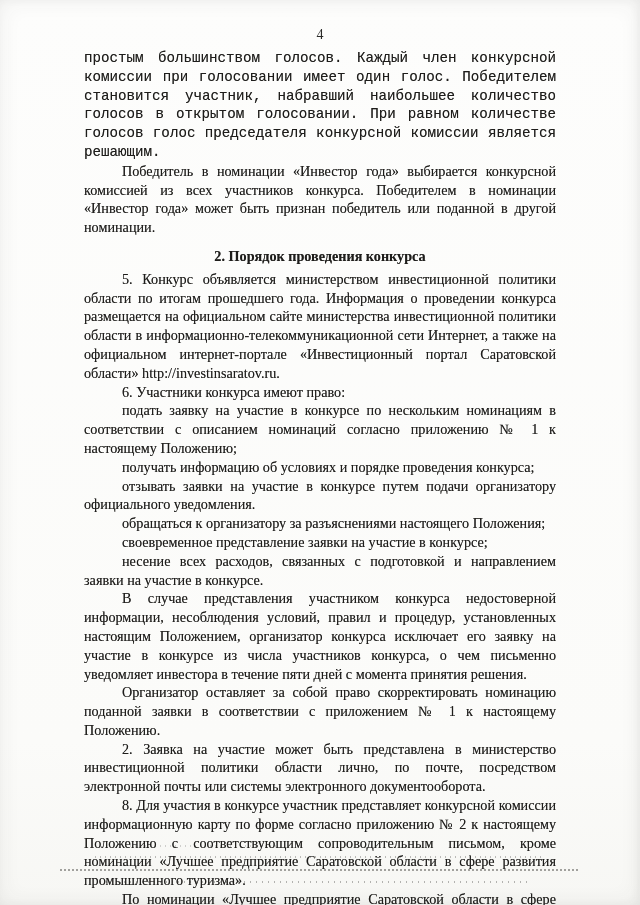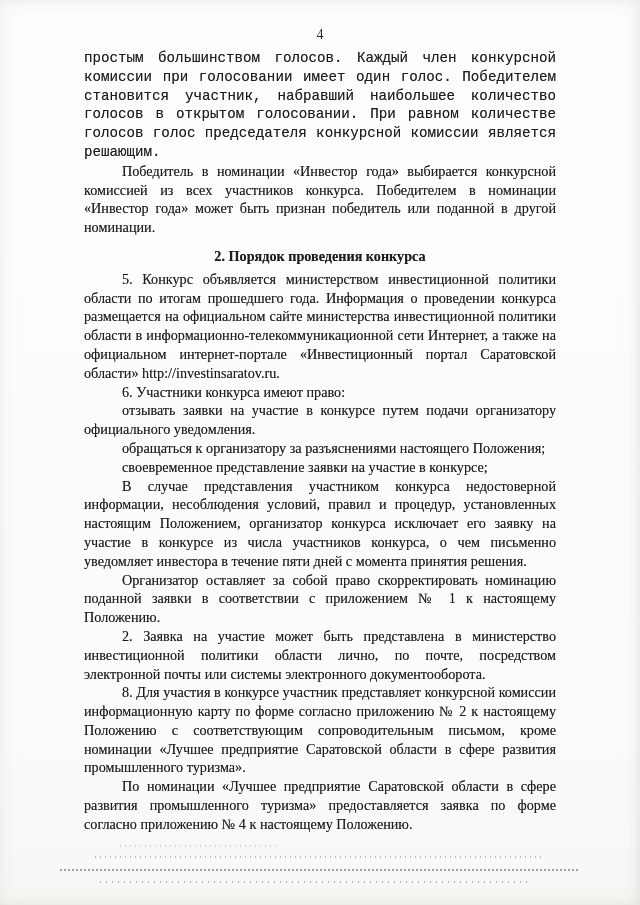--- a/index.html
+++ b/index.html
@@ -69,23 +69,26 @@
 <div class="page">
 
   <div class="page-number">4</div>
 
   <div class="text-block">
     <p class="continuation">простым большинством голосов. Каждый член конкурсной комиссии при голосовании имеет один голос. Победителем становится участник, набравший наибольшее количество голосов в открытом голосовании. При равном количестве голосов голос председателя конкурсной комиссии является решающим.</p>
     <p>Победитель в номинации «Инвестор года» выбирается конкурсной комиссией из всех участников конкурса. Победителем в номинации «Инвестор года» может быть признан победитель или поданной в другой номинации.</p>
     <p class="heading">2. Порядок проведения конкурса</p>
     <p>5. Конкурс объявляется министерством инвестиционной политики области по итогам прошедшего года. Информация о проведении конкурса размещается на официальном сайте министерства инвестиционной политики области в информационно-телекоммуникационной сети Интернет, а также на официальном интернет-портале «Инвестиционный портал Саратовской области» http://investinsaratov.ru.</p>
     <p>6. Участники конкурса имеют право:</p>
+    <p>подать заявку на участие в конкурсе по нескольким номинациям в соответствии с описанием номинаций согласно приложению № 1 к настоящему Положению;</p>
+    <p>получать информацию об условиях и порядке проведения конкурса;</p>
     <p>отзывать заявки на участие в конкурсе путем подачи организатору официального уведомления.</p>
     <p>обращаться к организатору за разъяснениями настоящего Положения;</p>
     <p>своевременное представление заявки на участие в конкурсе;</p>
+    <p>несение всех расходов, связанных с подготовкой и направлением заявки на участие в конкурсе.</p>
     <p>В случае представления участником конкурса недостоверной информации, несоблюдения условий, правил и процедур, установленных настоящим Положением, организатор конкурса исключает его заявку на участие в конкурсе из числа участников конкурса, о чем письменно уведомляет инвестора в течение пяти дней с момента принятия решения.</p>
     <p>Организатор оставляет за собой право скорректировать номинацию поданной заявки в соответствии с приложением № 1 к настоящему Положению.</p>
     <p>2. Заявка на участие может быть представлена в министерство инвестиционной политики области лично, по почте, посредством электронной почты или системы электронного документооборота.</p>
     <p>8. Для участия в конкурсе участник представляет конкурсной комиссии информационную карту по форме согласно приложению № 2 к настоящему Положению с соответствующим сопроводительным письмом, кроме номинации «Лучшее предприятие Саратовской области в сфере развития промышленного туризма».</p>
     <p>По номинации «Лучшее предприятие Саратовской области в сфере развития промышленного туризма» предоставляется заявка по форме согласно приложению № 4 к настоящему Положению.</p>
   </div>
 
   <div class="noise-row r4"></div>
   <div class="noise-row r1"></div>
   <div class="noise-row r2"></div>

